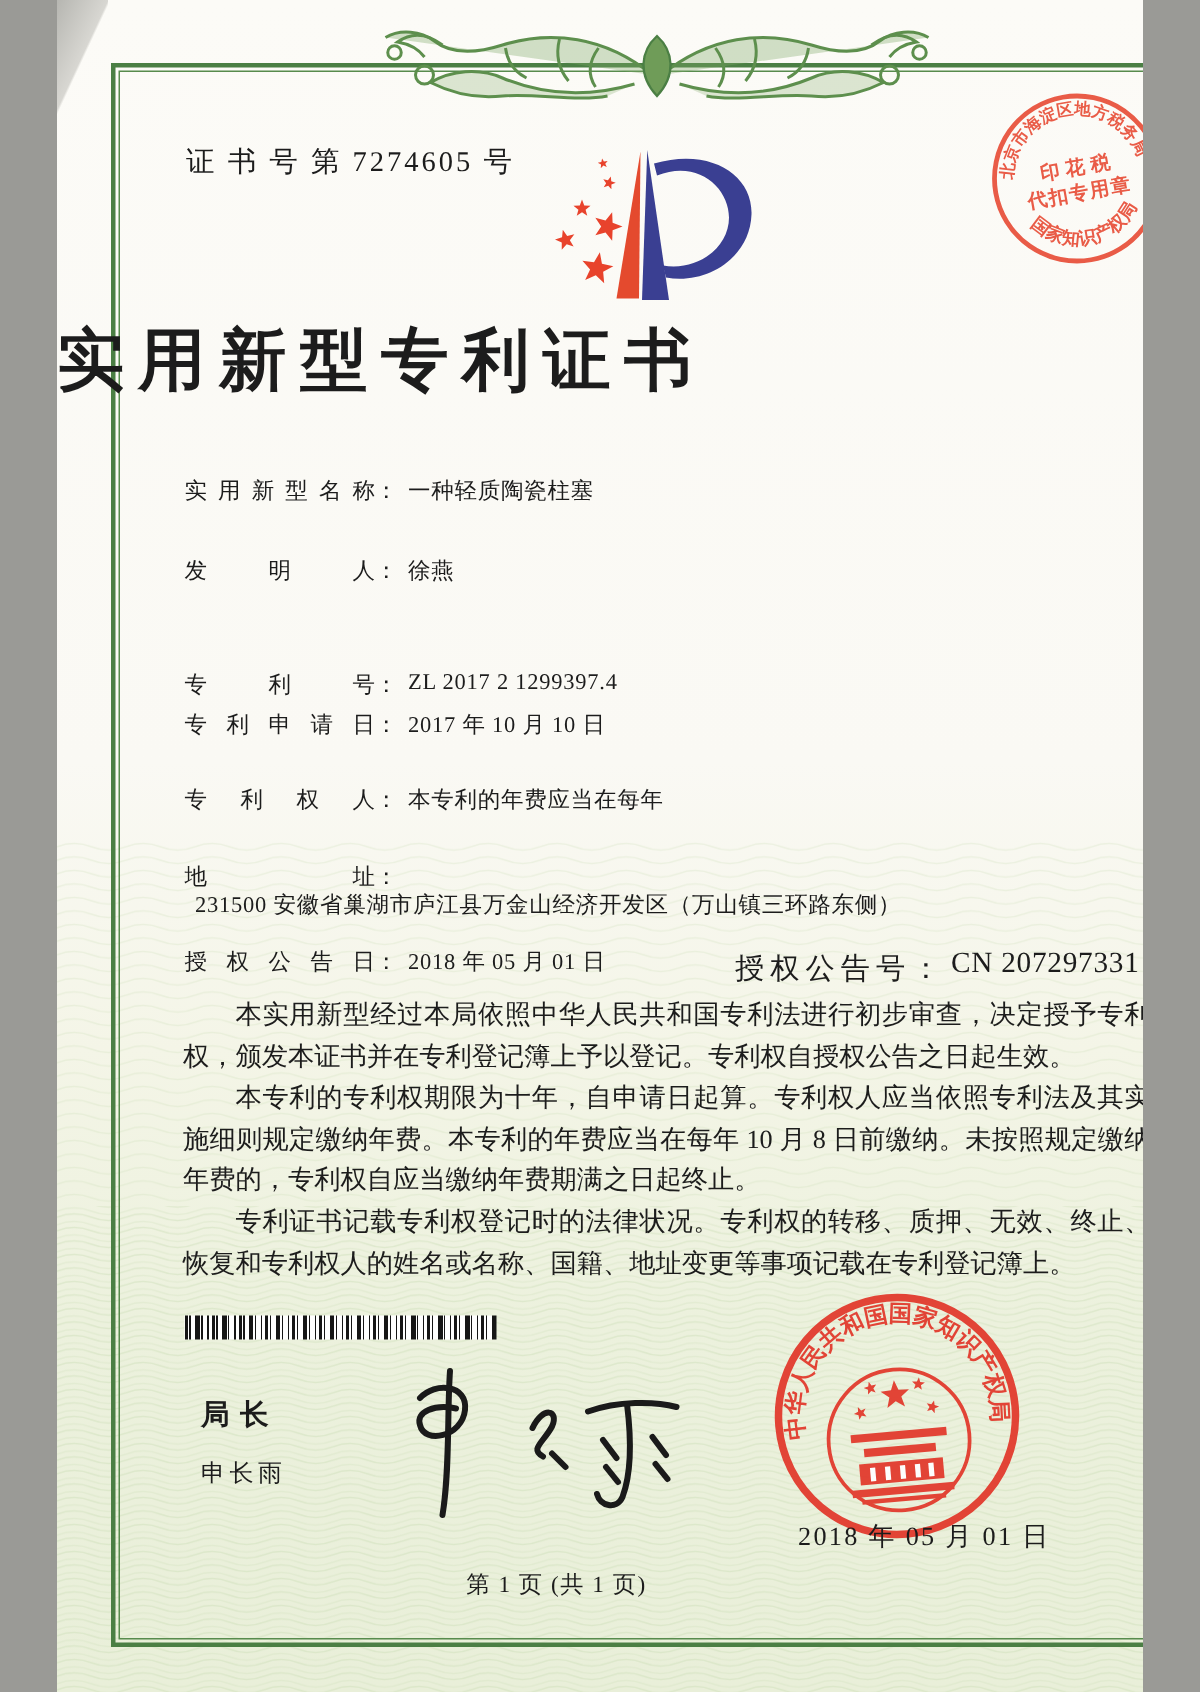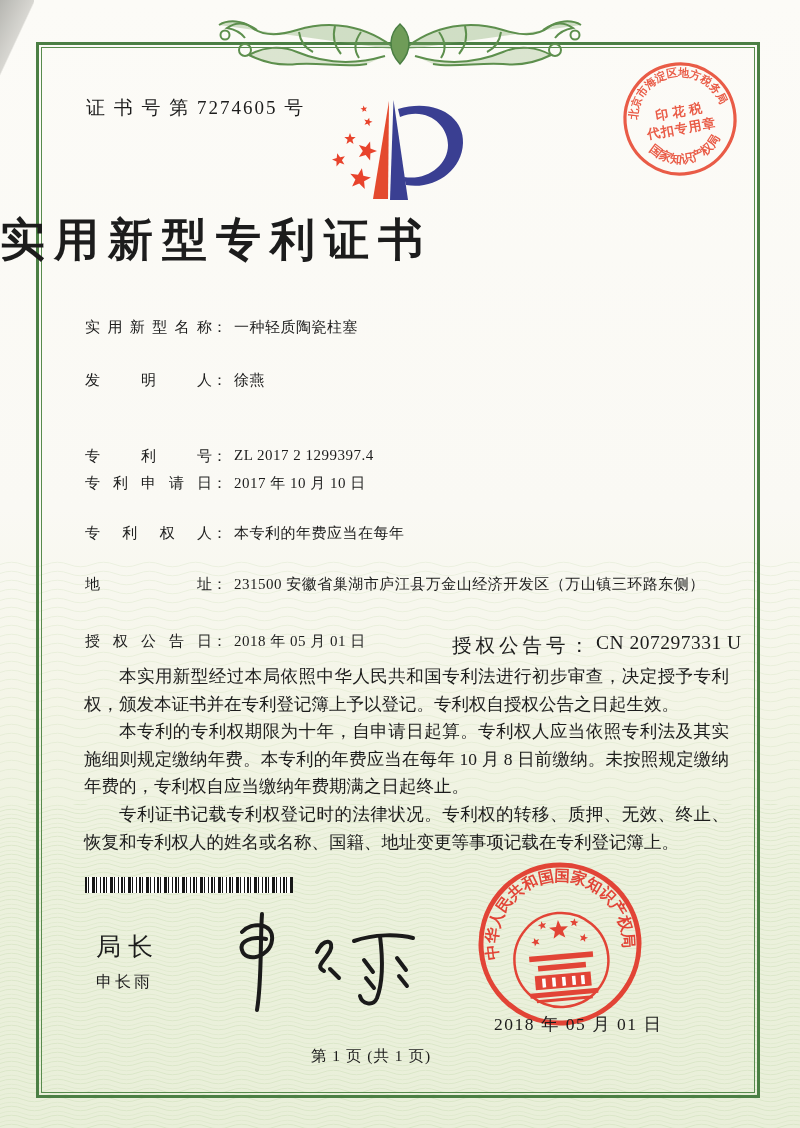--- a/index.html
+++ b/index.html
@@ -1,16 +1,16 @@
 <!DOCTYPE html>
 <html><head>
 <meta charset="utf-8">
 <style>
   html,body{margin:0;padding:0;background:#9a9a96;}
-  .page{position:relative;width:800px;height:1128px;margin:0 auto;overflow:hidden;
+  .page{position:relative;width:724px;height:1128px;margin:0 auto;overflow:hidden;
     background:linear-gradient(180deg,#fcfbf7 0%,#faf9f4 45%,#f4f5e7 62%,#ecf1dd 78%,#e9efd9 100%);
     font-family:"Liberation Serif","DejaVu Serif",serif;color:#1c1c1c;}
   .corner-tl{position:absolute;left:0;top:0;width:34px;height:110px;
     background:linear-gradient(115deg,#b6b6b1 0%,#d8d7d2 40%,rgba(255,255,255,0) 42%);}
   .waves{position:absolute;left:0;top:560px;width:800px;height:568px;pointer-events:none;}
   .frame-outer{position:absolute;left:36px;top:42px;width:718px;height:1050px;border:3px solid #4b7f44;}
   .frame-inner{position:absolute;inset:2px;border:1px solid #578b4d;}
   .ornament{position:absolute;left:203px;top:8px;width:394px;height:70px;}
   .cert-no{position:absolute;left:86px;top:95px;font-size:19px;letter-spacing:2px;}
   .logo{position:absolute;left:322px;top:95px;width:160px;height:112px;}
@@ -20,21 +20,21 @@
   .flabel{display:inline-block;width:127px;text-align:justify;text-align-last:justify;-moz-text-align-last:justify;vertical-align:top;}
   .fvalue{display:inline-block;vertical-align:top;margin-left:7px;letter-spacing:0.5px;}
   .addr .fvalue{width:527px;}
   .r0{top:318px}.r1{top:371px}.r2{top:447px}.r3{top:474px}.r4{top:524px}.r5{top:575px}.r6{top:632px}
   .grant-no{position:absolute;left:452px;top:632px;font-size:19.5px;white-space:nowrap;text-align:right;}
   .grant-no .glabel{letter-spacing:4px;}
   .paras{position:absolute;left:84px;top:663px;width:645px;font-size:17.5px;line-height:27.6px;text-align:justify;}
   .paras p{margin:0;text-indent:2em;}
   .barcode{position:absolute;left:85px;top:877px;width:208px;height:16px;
     background:repeating-linear-gradient(90deg,#161616 0 2px,#fff 2px 3px,#161616 3px 4px,#fff 4px 7px,#161616 7px 10px,#fff 10px 11px,#161616 11px 12px,#fff 12px 15px,#161616 15px 16px,#fff 16px 18px);}
-  .sig-title{position:absolute;left:96px;top:930px;font-size:25px;letter-spacing:7px;}
+  .sig-title{position:absolute;left:96px;top:930px;font-size:19px;letter-spacing:7px;font-weight:bold;}
   .sig-name{position:absolute;left:96px;top:972px;font-size:16px;letter-spacing:3px;}
   .sig-script{position:absolute;left:212px;top:910px;width:218px;height:110px;}
   .tax-stamp{position:absolute;left:617px;top:56px;width:126px;height:126px;transform:rotate(-10deg);opacity:.93;}
   .seal{position:absolute;left:474px;top:858px;width:172px;height:172px;transform:rotate(-5deg);opacity:.95;}
   .seal-date{position:absolute;left:494px;top:1012px;font-size:17.5px;letter-spacing:1.5px;}
   .footer{position:absolute;left:0;right:58px;top:1046px;text-align:center;font-size:15.5px;letter-spacing:1px;}
 </style>
 </head>
 <body>
 

